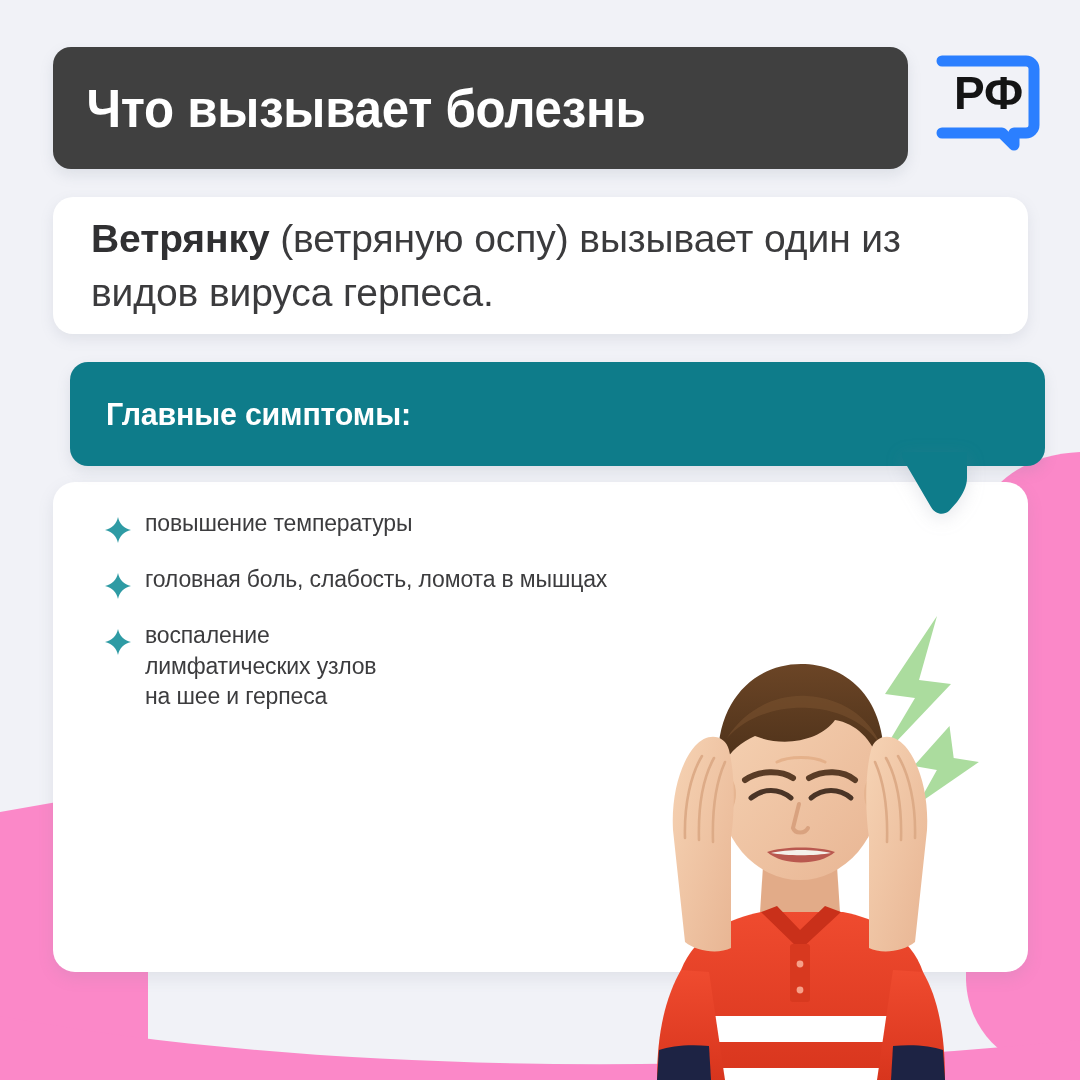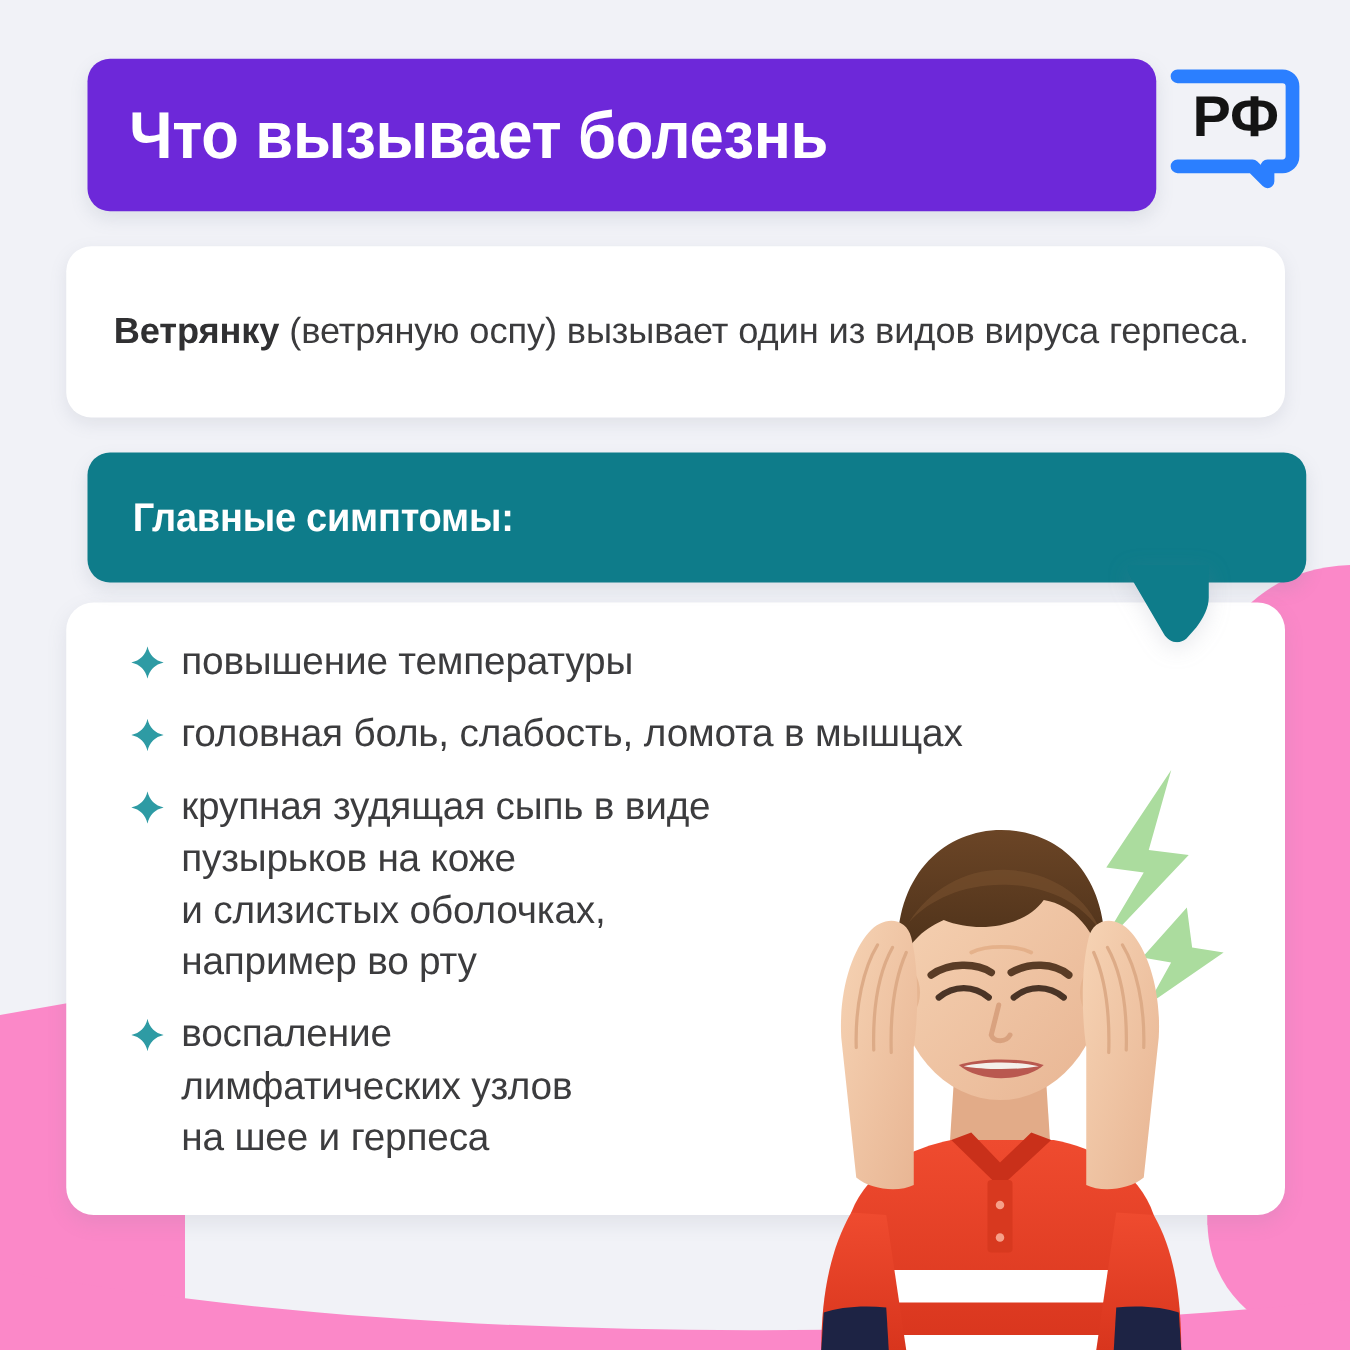--- a/index.html
+++ b/index.html
@@ -23,25 +23,25 @@
     position: absolute;
     inset: 0;
     z-index: 0;
     pointer-events: none;
   }
   .pink-layer svg { display: block; width: 1080px; height: 1080px; }
 
   
   .header-bar {
     position: absolute;
-    left: 70px;
+    left: 53px;
     top: 47px;
     width: 855px;
     height: 122px;
-    background: #6d28d9;
+    background: #404040;
     border-radius: 18px;
     box-shadow: 0 6px 14px rgba(120,130,150,0.16);
     z-index: 3;
     display: flex;
     align-items: center;
   }
   .header-title {
     color: #ffffff;
     font-size: 53px;
     font-weight: 700;
@@ -73,21 +73,21 @@
     height: 137px;
     background: #ffffff;
     border-radius: 20px;
     box-shadow: 0 5px 14px rgba(120,130,150,0.14);
     z-index: 3;
     display: flex;
     align-items: center;
   }
   .intro-text {
     padding: 0 20px 0 38px;
-    font-size: 29px;
+    font-size: 39px;
     line-height: 1.37;
     color: #3b3b3d;
     letter-spacing: -0.1px;
   }
   .intro-text b { font-weight: 700; color: #303032; }
 
   
   .symptoms-bar {
     position: absolute;
     left: 70px;
@@ -165,21 +165,21 @@
   }
   .bullet-diamond {
     flex: 0 0 auto;
     width: 26px;
     height: 30px;
     margin-right: 14px;
     margin-top: 9px;
   }
   .bullet-diamond svg { display: block; width: 26px; height: 26px; }
   .bullet-text {
-    font-size: 31px;
+    font-size: 23px;
     line-height: 1.33;
     color: #3c3c3e;
     letter-spacing: -0.15px;
     white-space: pre-line;
   }
 </style>
 </head>
 <body>
 
 <div id="poster">
@@ -335,32 +335,20 @@
     <div class="bullet-row">
       <span class="bullet-diamond">
         <svg viewBox="0 0 26 26" xmlns="http://www.w3.org/2000/svg">
           <path d="M13,0 C14.5,7 19,11.5 26,13 C19,14.5 14.5,19 13,26
                    C11.5,19 7,14.5 0,13 C7,11.5 11.5,7 13,0 Z" fill="#2e9ba4"></path>
         </svg>
       </span>
       <span class="bullet-text">головная боль, слабость, ломота в мышцах</span>
     </div>
 
-    <div class="bullet-row">
-      <span class="bullet-diamond">
-        <svg viewBox="0 0 26 26" xmlns="http://www.w3.org/2000/svg">
-          <path d="M13,0 C14.5,7 19,11.5 26,13 C19,14.5 14.5,19 13,26
-                   C11.5,19 7,14.5 0,13 C7,11.5 11.5,7 13,0 Z" fill="#2e9ba4"></path>
-        </svg>
-      </span>
-      <span class="bullet-text">крупная зудящая сыпь в виде
-пузырьков на коже
-и слизистых оболочках,
-например во рту</span>
-    </div>
 
     <div class="bullet-row">
       <span class="bullet-diamond">
         <svg viewBox="0 0 26 26" xmlns="http://www.w3.org/2000/svg">
           <path d="M13,0 C14.5,7 19,11.5 26,13 C19,14.5 14.5,19 13,26
                    C11.5,19 7,14.5 0,13 C7,11.5 11.5,7 13,0 Z" fill="#2e9ba4"></path>
         </svg>
       </span>
       <span class="bullet-text">воспаление
 лимфатических узлов

